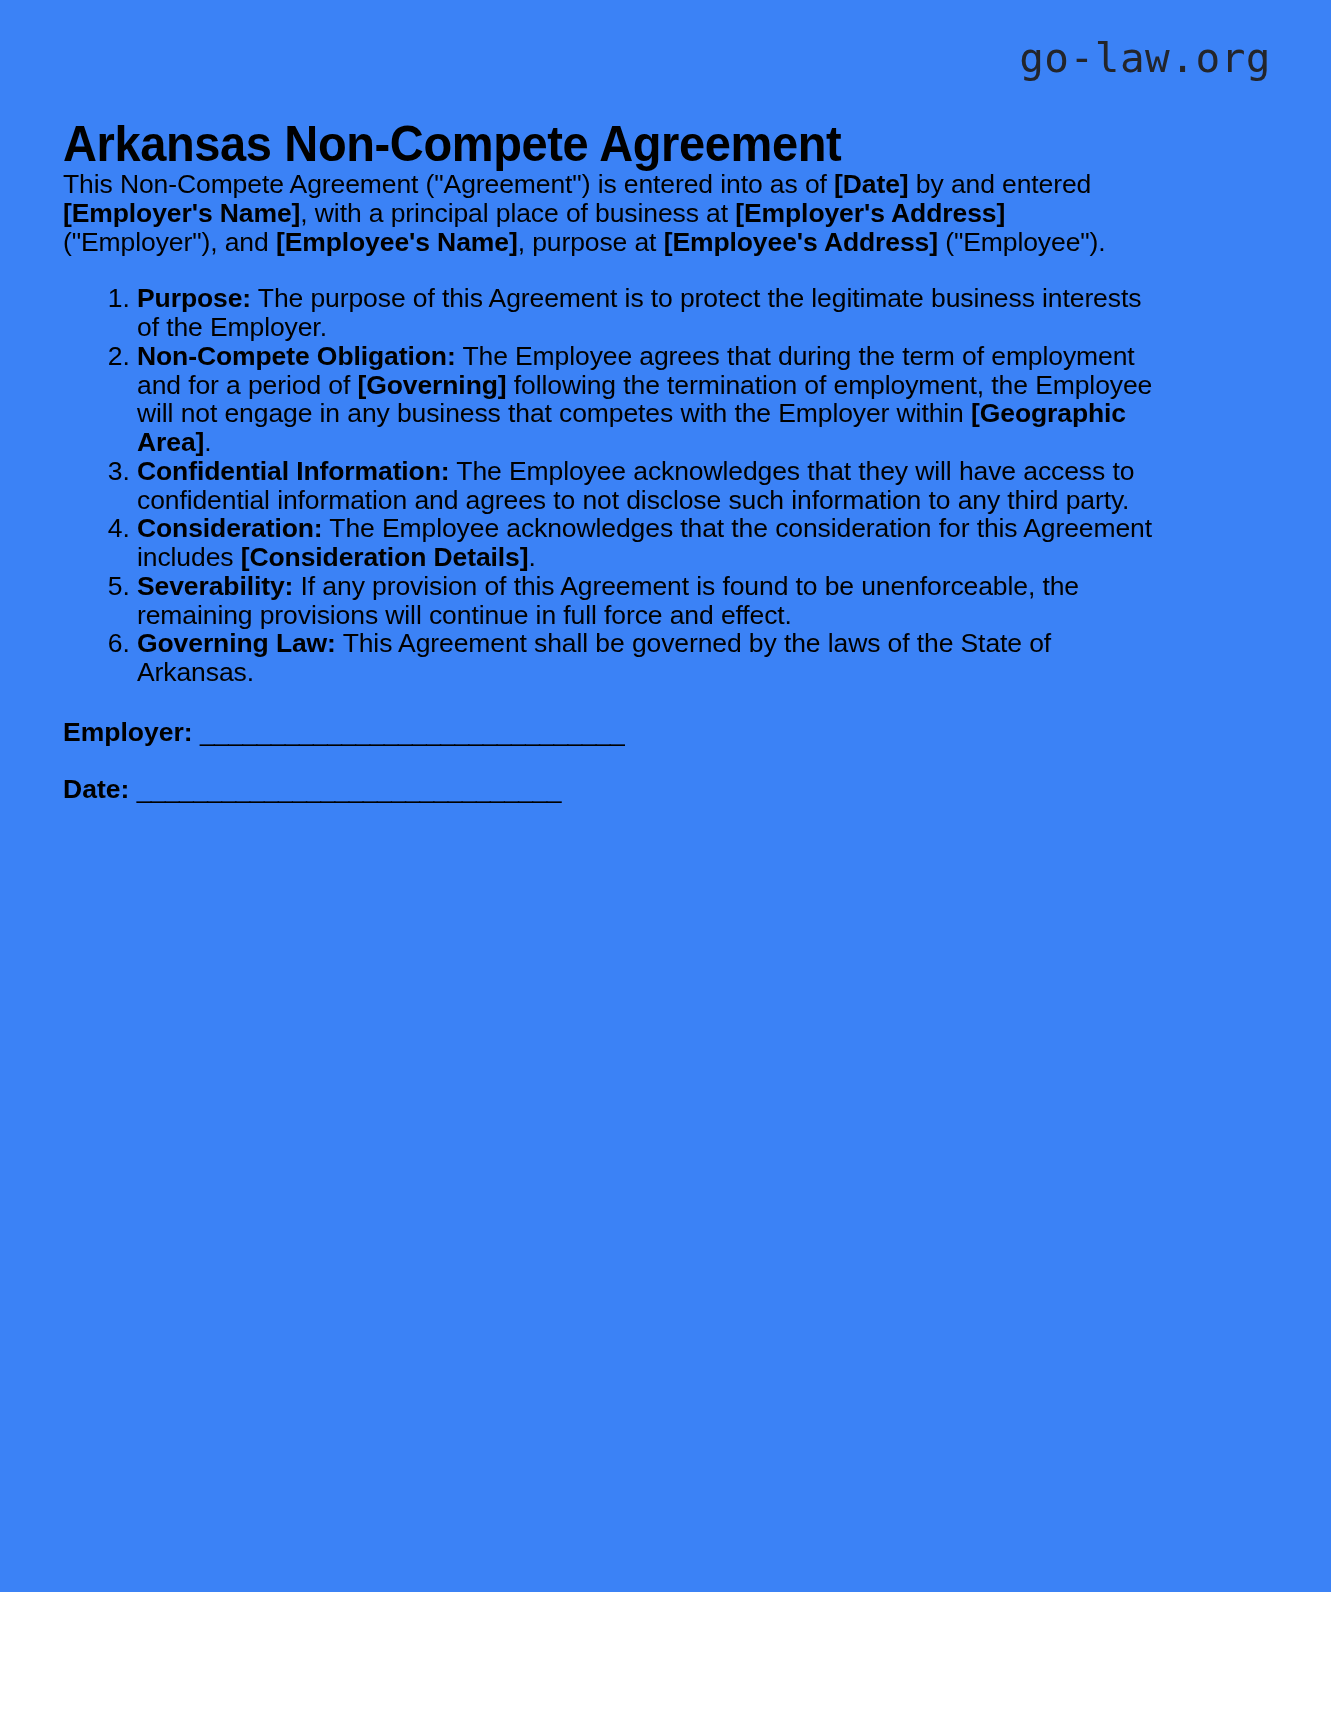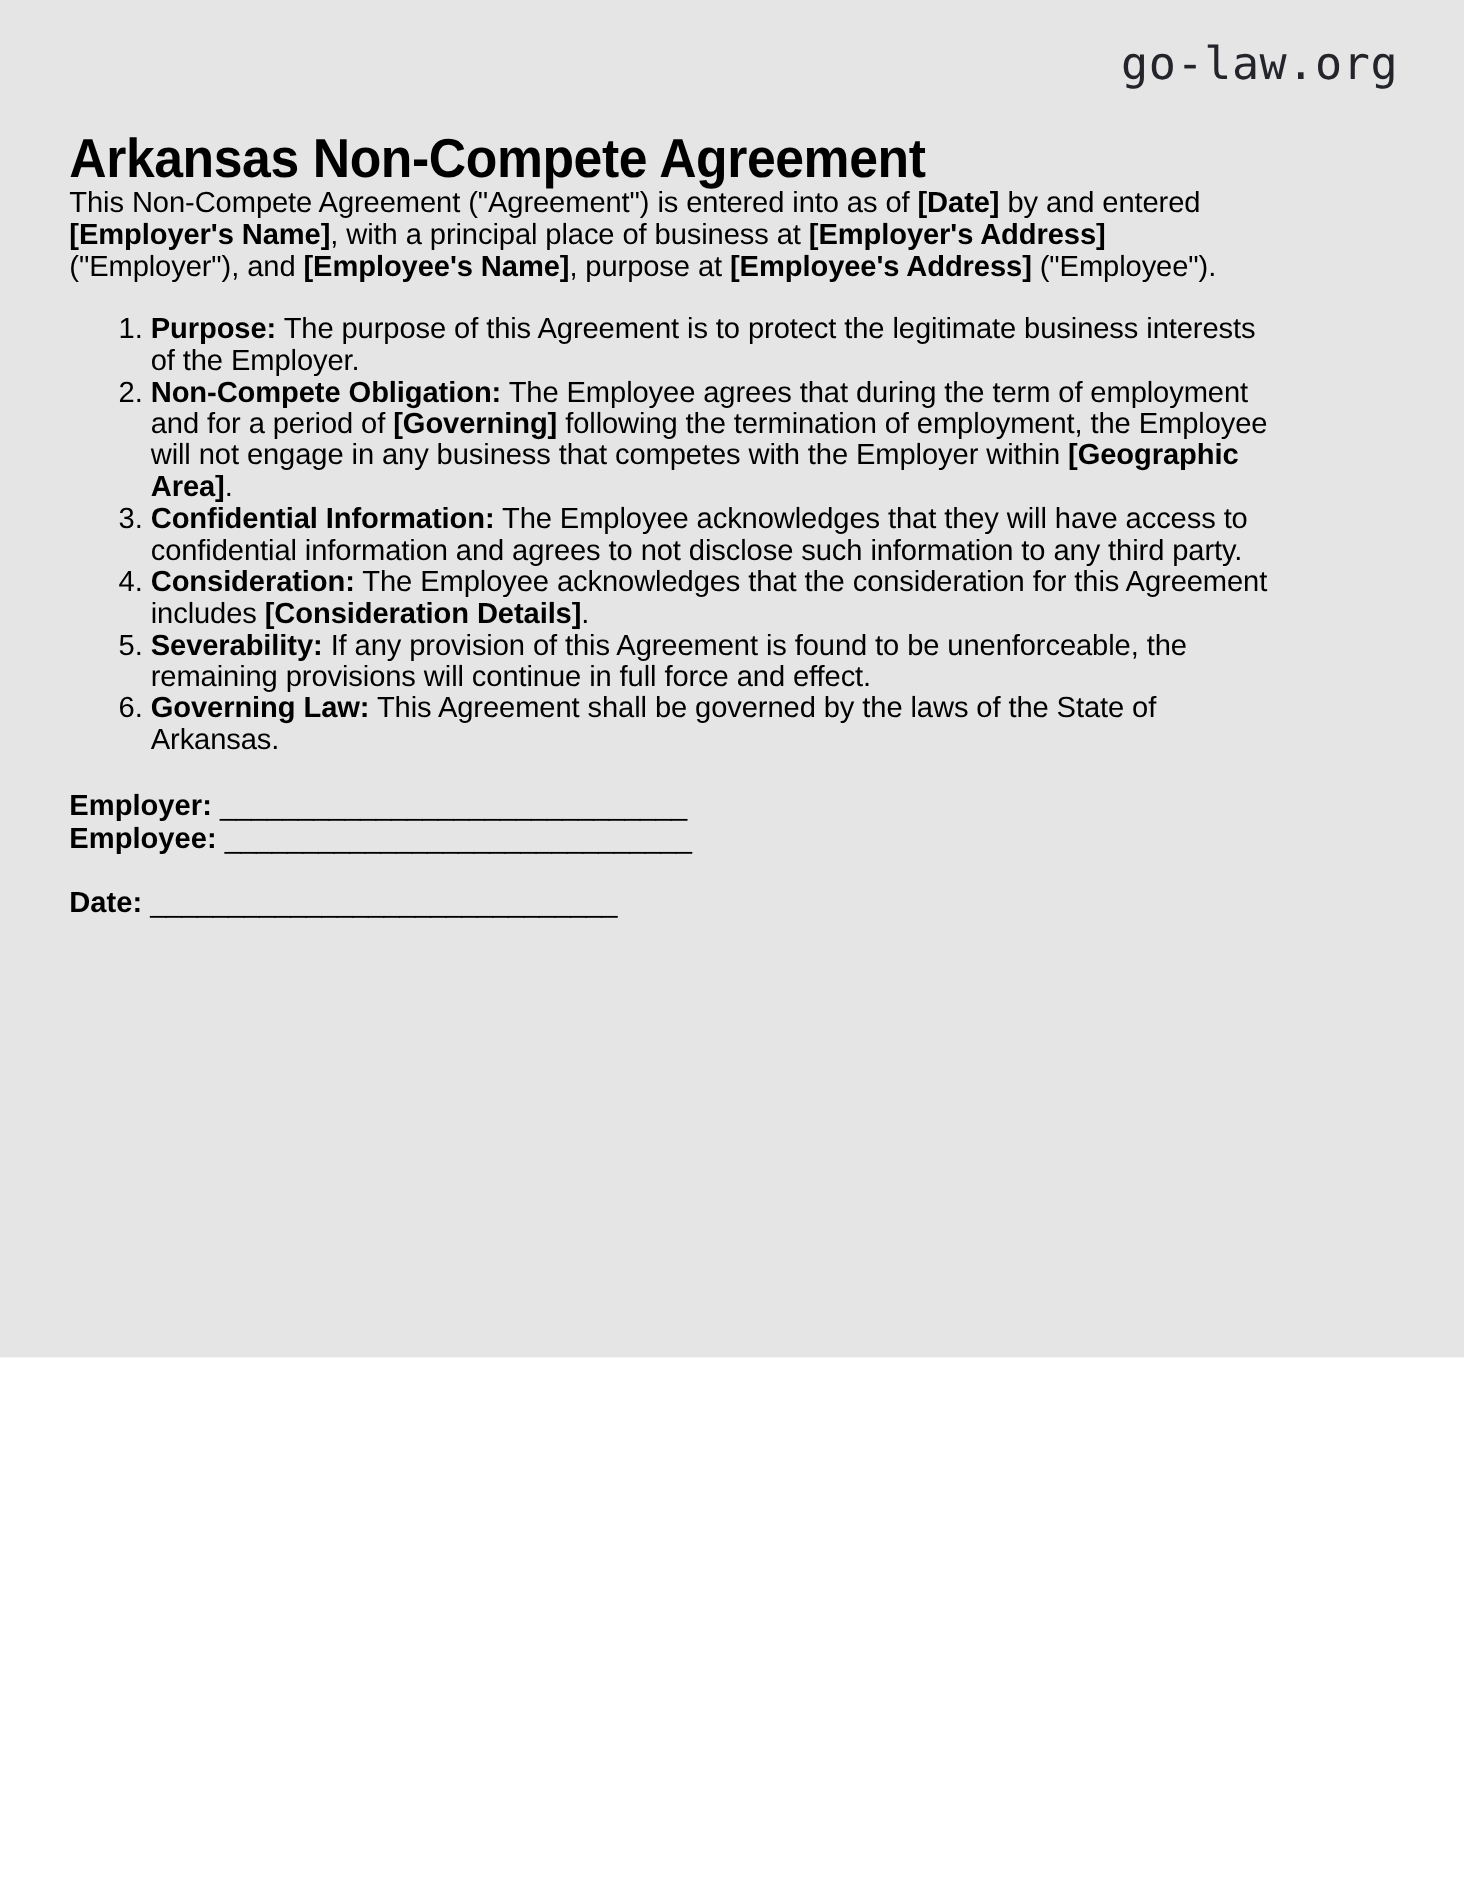--- a/index.html
+++ b/index.html
@@ -11,24 +11,24 @@
     width: 1331px;
     height: 1723px;
     font-family: "Liberation Sans", sans-serif;
     color: #000000;
     position: relative;
     overflow: hidden;
   }
   .page {
     position: relative;
     width: 1331px;
-    height: 1234px;
+    height: 1592px;
     box-sizing: border-box;
     padding: 12px;
-    background: #e5e5e5;
+    background: #3b82f6;
   }
   .watermark {
     position: absolute;
     top: 38px;
     right: 60px;
     font-family: "DejaVu Sans Mono", "Liberation Mono", monospace;
     font-size: 41px;
     letter-spacing: 0.5px;
     color: #23252b;
     line-height: 1;
@@ -124,19 +124,18 @@
       <li><b>Non-Compete Obligation:</b><span> The Employee agrees that during the term of employment and for a period of </span><b>[Governing]</b><span> following the termination of employment, the Employee will not engage in any business that competes with the Employer within </span><b>[Geographic Area]</b><span>.</span></li>
       <li><b>Confidential Information:</b><span> The Employee acknowledges that they will have access to confidential information and agrees to not disclose such information to any third party.</span></li>
       <li><b>Consideration:</b><span> The Employee acknowledges that the consideration for this Agreement includes </span><b>[Consideration Details]</b><span>.</span></li>
       <li><b>Severability:</b><span> If any provision of this Agreement is found to be unenforceable, the remaining provisions will continue in full force and effect.</span></li>
       <li><b>Governing Law:</b><span> This Agreement shall be governed by the laws of the State of Arkansas.</span></li>
     </ol>
 
 
     <div class="sig-block">
       <p class="sig-line"><span class="label">Employer:</span> <span class="rule">______________________________</span></p>
-      <p class="sig-line"><span class="label">Employee:</span> <span class="rule">______________________________</span></p>
       <div class="sig-gap"></div>
       <p class="sig-line"><span class="label">Date:</span> <span class="rule">______________________________</span></p>
     </div>
 
   </div>
 </div>
 
 </body></html>

